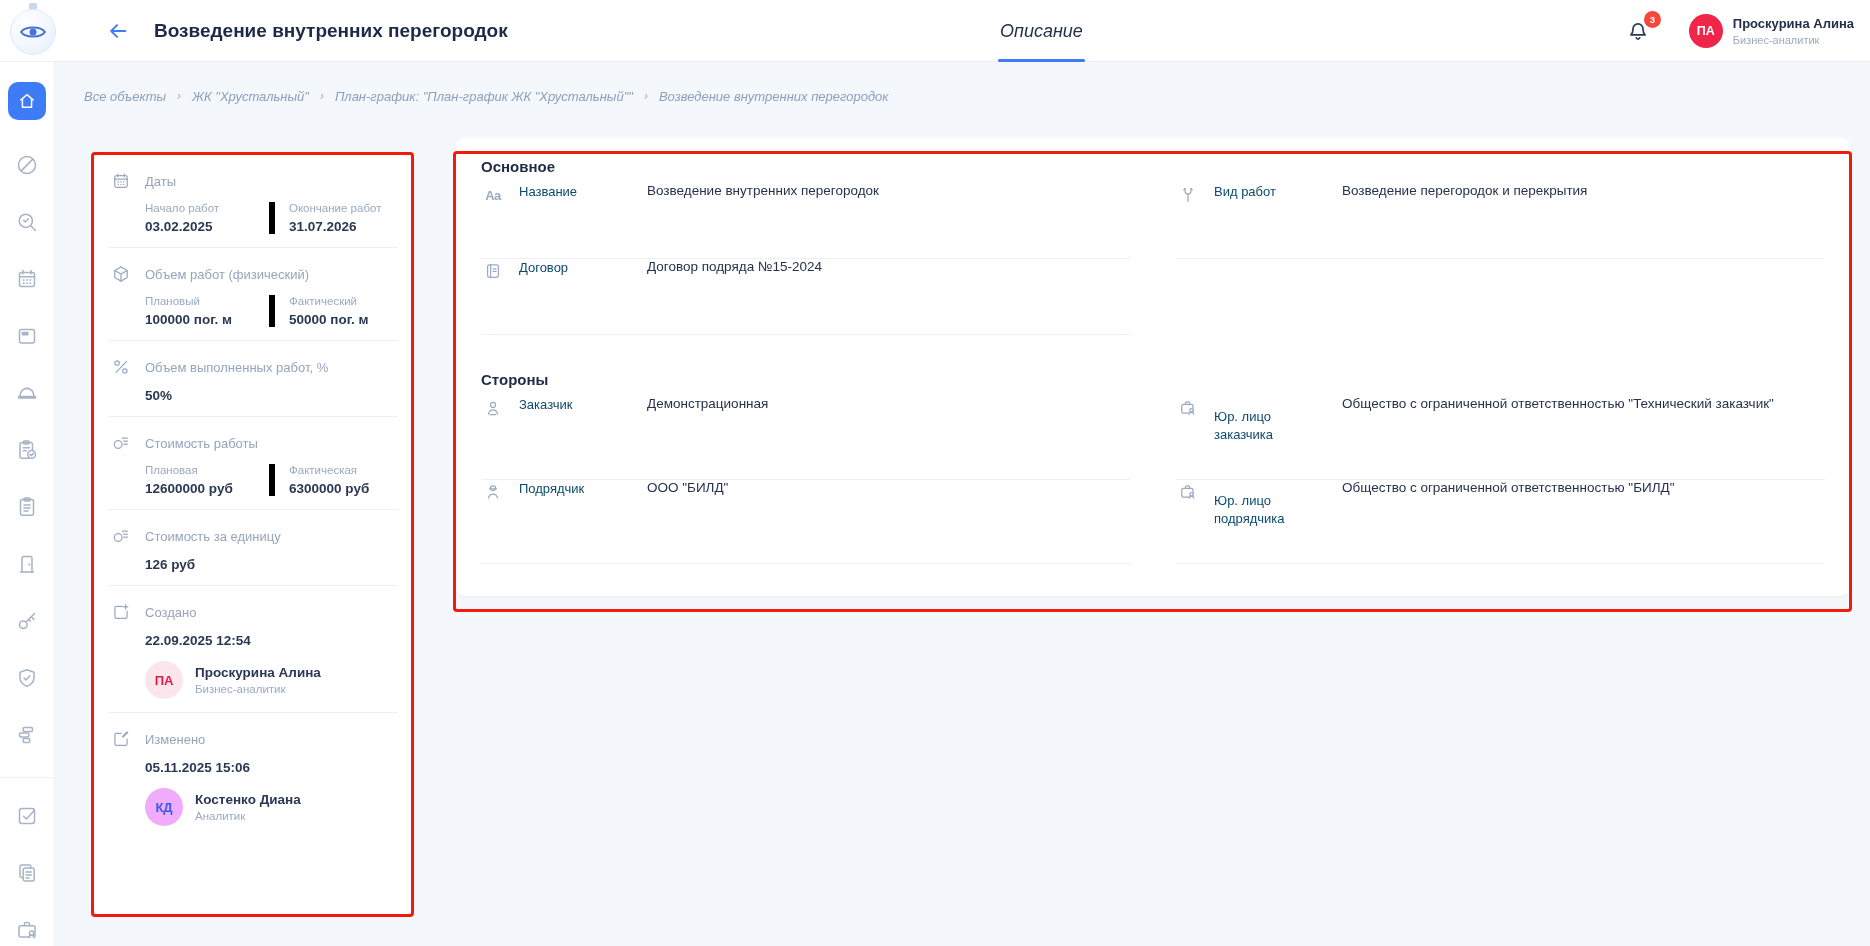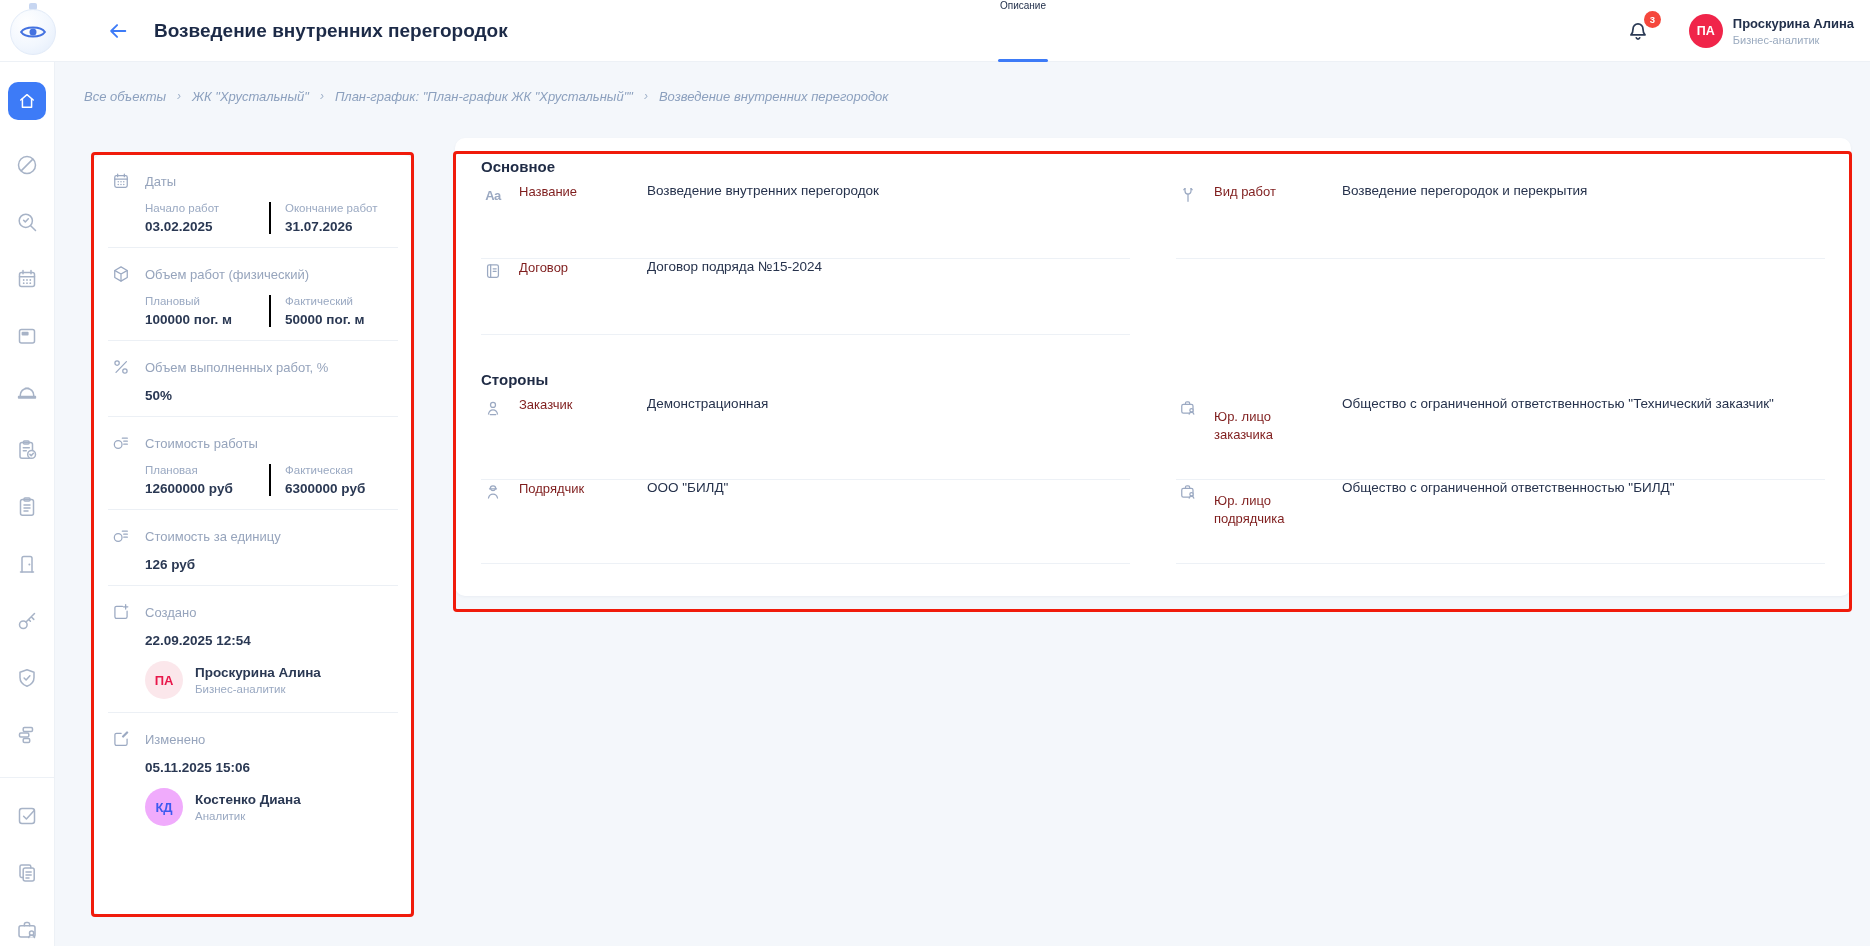--- a/index.html
+++ b/index.html
@@ -14,22 +14,22 @@
   .header { position:absolute; top:0; left:0; right:0; height:62px; background:#fff;
     border-bottom:1px solid #EDF1F6; z-index:6; display:flex; align-items:center; }
   .logo { width:50px; height:58px; margin-left:8px; position:relative; }
   .logo .cap { position:absolute; left:21px; top:1px; width:8px; height:7px; background:#C7D6F1; border-radius:2px; }
   .logo .ball { position:absolute; left:2px; top:7px; width:46px; height:46px; border-radius:50%;
     background:radial-gradient(circle at 35% 30%, #ffffff 0%, #F2F7FE 55%, #E2ECFB 100%);
     border:1px solid #E2EBF8; display:flex; align-items:center; justify-content:center; }
   .back-btn { margin-left:46px; width:28px; height:28px; display:flex; align-items:center; justify-content:center;
     cursor:pointer; background:none; border:none; }
   .page-title { margin-left:22px; font-size:19px; font-weight:700; color:#1C2A47; }
-  .tab { position:absolute; left:1000px; top:0; height:62px; display:flex; align-items:flex-start;
-    font-size:10px; color:#22304B; cursor:pointer; }
+  .tab { position:absolute; left:1000px; top:0; height:62px; display:flex; align-items:center;
+    font-size:18px; color:#22304B; cursor:pointer;font-style:italic; }
   .tab::after { content:""; position:absolute; left:-2px; right:-2px; bottom:0; height:3px;
     background:#3D7BF7; border-radius:2px; }
   .header-right { position:absolute; right:16px; top:0; height:62px; display:flex; align-items:center; }
   .bell-wrap { position:relative; width:28px; height:28px; cursor:pointer; }
   .badge { position:absolute; top:-6px; right:-8px; min-width:17px; height:17px; padding:0 3px;
     background:#F5473C; border-radius:50%; color:#fff; font-size:9.5px; font-weight:700;
     display:flex; align-items:center; justify-content:center; }
   .hdr-avatar { margin-left:36px; width:34px; height:34px; border-radius:50%; background:#F0254A;
     color:#fff; font-size:12.5px; font-weight:700; display:flex; align-items:center; justify-content:center; cursor:pointer; }
   .hdr-user { margin-left:10px; cursor:pointer; }
@@ -66,39 +66,39 @@
   .ann-left { left:91px; top:152px; width:323px; height:765px; }
   .ann-main { left:453px; top:151px; width:1399px; height:461px; }
   
   .lp-section { margin:0 16px; padding:15px 2px 13px 2px; border-bottom:1px solid #ECF0F5; }
   .lp-section:last-child { border-bottom:none; }
   .lp-head { display:flex; align-items:center; gap:13px; color:#96A4BC; font-size:13px; }
   .lp-head .fw { width:22px; height:22px; flex:none; display:flex; align-items:center; justify-content:center; }
   .lp-body { margin-left:35px; margin-top:10px; }
   .lp-cols { display:flex; }
   .lp-col.first { width:110px; flex:none; }
-  .lp-col.second { border-left:2px solid #000000; padding-left:14px; margin-left:14px; }
+  .lp-col.second { border-left:6px solid #000000; padding-left:14px; margin-left:14px; }
   .lp-label { font-size:11.5px; color:#9AA9C2; }
   .lp-value { font-size:13.5px; font-weight:700; color:#2A3853; margin-top:5px; white-space:nowrap; }
   .lp-single { font-size:13.5px; font-weight:700; color:#2A3853; margin-top:12px; }
   .lp-user { display:flex; align-items:center; gap:12px; margin-top:13px; }
   .lp-avatar { width:38px; height:38px; border-radius:50%; flex:none; display:flex; align-items:center;
     justify-content:center; font-size:13px; font-weight:700; }
   .av-created { background:#FBE7EB; color:#E8174A; }
   .av-modified { background:#f0abfc; color:#3D5AF0; }
   .lp-user .name { font-size:13.5px; font-weight:700; color:#2A3853; }
   .lp-user .role { font-size:11.5px; color:#9AA9C2; margin-top:3px; }
   
   .mc-title { font-size:15px; font-weight:700; color:#1F2B45; margin:6px 0 8px 0; }
   .mc-title.second { margin-top:36px; }
   .mc-grid { display:grid; grid-template-columns:1fr 1fr; column-gap:46px; }
   .mc-row { display:flex; align-items:flex-start; min-height:76px; border-bottom:1px solid #EDF1F6; }
   .mc-row.tall { min-height:84px; }
   .mc-row .fw { width:24px; height:24px; flex:none; display:flex; align-items:center; justify-content:center; }
-  .mc-label { width:128px; flex:none; margin-left:14px; font-size:13px; color:#7f1d1d; line-height:1.4; }
+  .mc-label { width:128px; flex:none; margin-left:14px; font-size:13px; color:#0c4a6e; line-height:1.4; }
   .mc-label.narrow { width:88px; margin-right:40px;margin-top:12px; }
   .mc-value { flex:1; font-size:13.5px; color:#26324C; }
   .aa-glyph { font-size:13px; font-weight:700; color:#9BA9C2; letter-spacing:-0.5px; }
 </style>
 </head>
 <body>
 
 <div class="header">
   <div class="logo">
     <div class="cap"></div>

